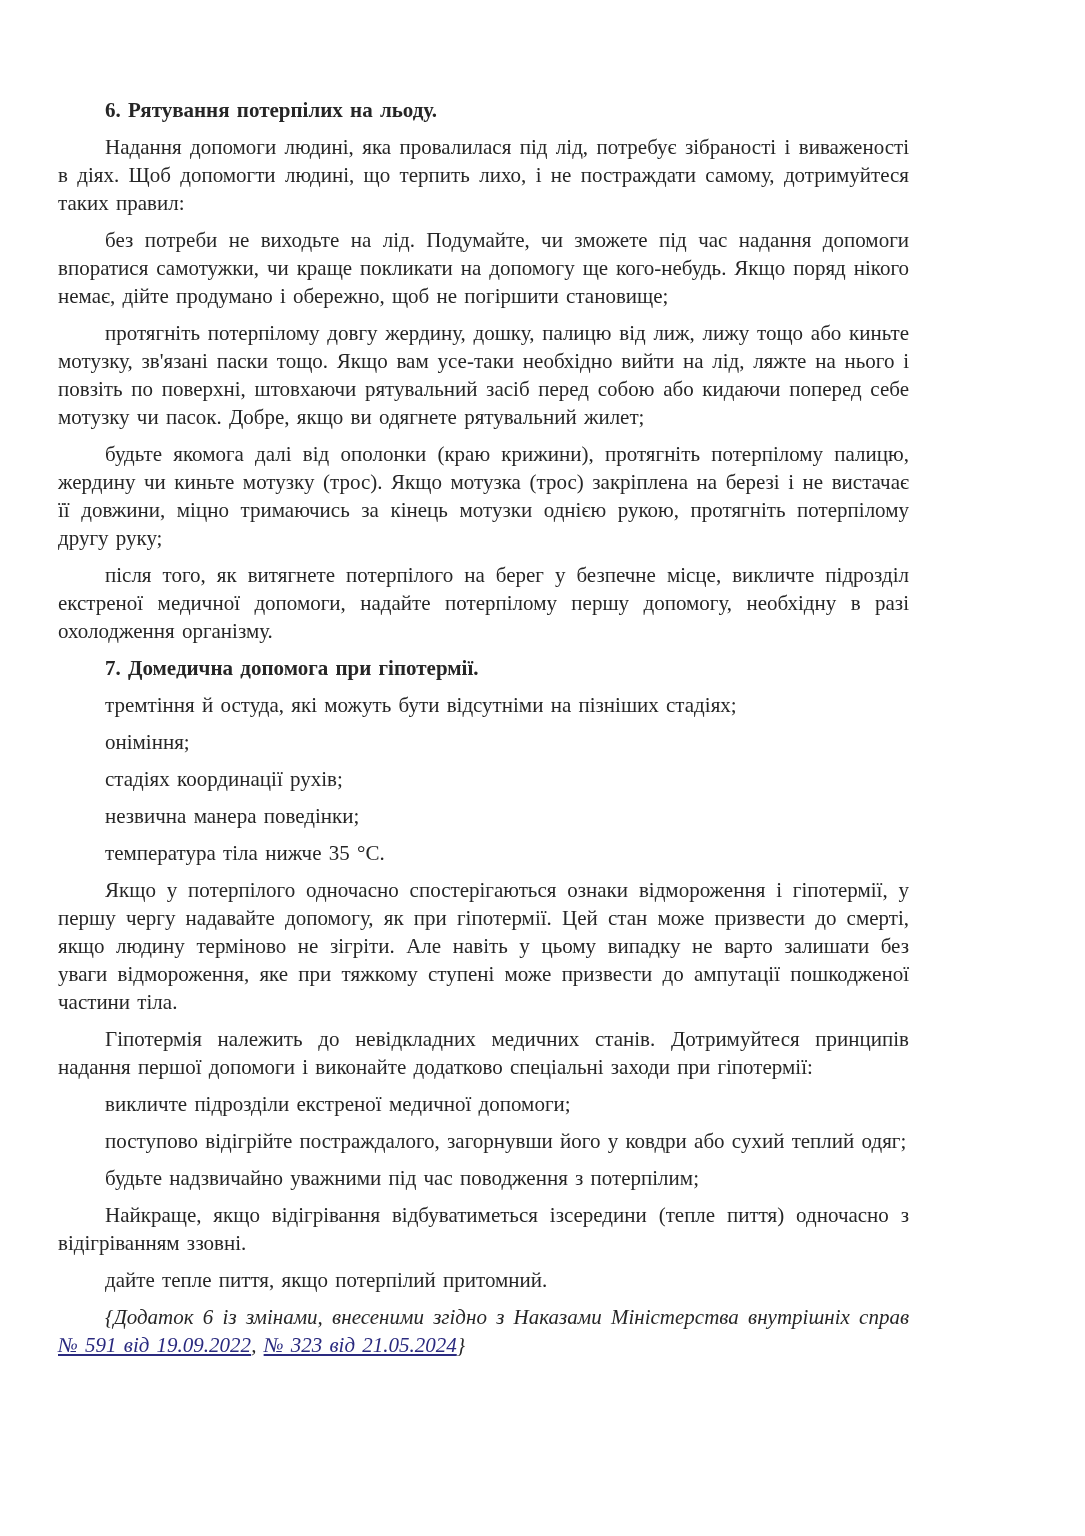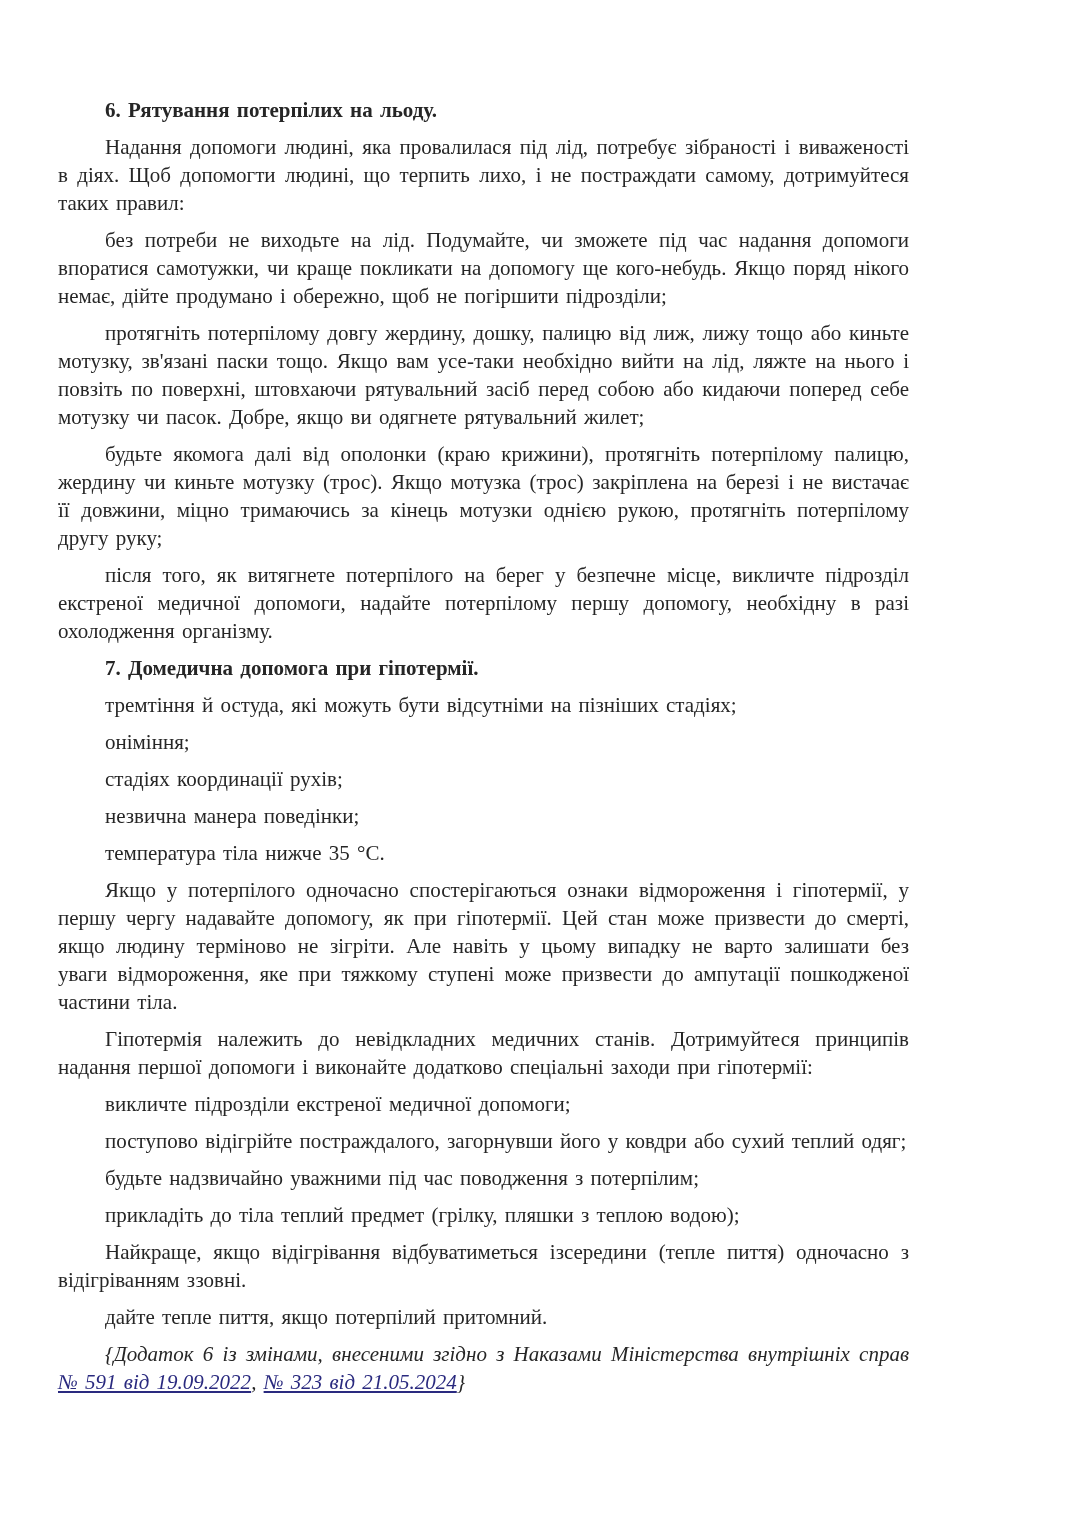--- a/index.html
+++ b/index.html
@@ -42,33 +42,32 @@
     cursor:pointer;
   }
 </style>
 </head>
 <body>
 
 <div class="page">
   <div class="doc">
       <p class="heading">6. Рятування потерпілих на льоду.</p>
       <p>Надання допомоги людині, яка провалилася під лід, потребує зібраності і виваженості в діях. Щоб допомогти людині, що терпить лихо, і не постраждати самому, дотримуйтеся таких правил:</p>
-      <p>без потреби не виходьте на лід. Подумайте, чи зможете під час надання допомоги впоратися самотужки, чи краще покликати на допомогу ще кого-небудь. Якщо поряд нікого немає, дійте продумано і обережно, щоб не погіршити підрозділи;</p>
+      <p>без потреби не виходьте на лід. Подумайте, чи зможете під час надання допомоги впоратися самотужки, чи краще покликати на допомогу ще кого-небудь. Якщо поряд нікого немає, дійте продумано і обережно, щоб не погіршити становище;</p>
       <p>протягніть потерпілому довгу жердину, дошку, палицю від лиж, лижу тощо або киньте мотузку, зв'язані паски тощо. Якщо вам усе-таки необхідно вийти на лід, ляжте на нього і повзіть по поверхні, штовхаючи рятувальний засіб перед собою або кидаючи поперед себе мотузку чи пасок. Добре, якщо ви одягнете рятувальний жилет;</p>
       <p>будьте якомога далі від ополонки (краю крижини), протягніть потерпілому палицю, жердину чи киньте мотузку (трос). Якщо мотузка (трос) закріплена на березі і не вистачає її довжини, міцно тримаючись за кінець мотузки однією рукою, протягніть потерпілому другу руку;</p>
       <p>після того, як витягнете потерпілого на берег у безпечне місце, викличте підрозділ екстреної медичної допомоги, надайте потерпілому першу допомогу, необхідну в разі охолодження організму.</p>
       <p class="heading">7. Домедична допомога при гіпотермії.</p>
       <p>тремтіння й остуда, які можуть бути відсутніми на пізніших стадіях;</p>
       <p>оніміння;</p>
       <p>стадіях координації рухів;</p>
       <p>незвична манера поведінки;</p>
       <p>температура тіла нижче 35 °С.</p>
       <p>Якщо у потерпілого одночасно спостерігаються ознаки відмороження і гіпотермії, у першу чергу надавайте допомогу, як при гіпотермії. Цей стан може призвести до смерті, якщо людину терміново не зігріти. Але навіть у цьому випадку не варто залишати без уваги відмороження, яке при тяжкому ступені може призвести до ампутації пошкодженої частини тіла.</p>
       <p>Гіпотермія належить до невідкладних медичних станів. Дотримуйтеся принципів надання першої допомоги і виконайте додатково спеціальні заходи при гіпотермії:</p>
       <p>викличте підрозділи екстреної медичної допомоги;</p>
       <p>поступово відігрійте постраждалого, загорнувши його у ковдри або сухий теплий одяг;</p>
       <p>будьте надзвичайно уважними під час поводження з потерпілим;</p>
-      <p>прикладіть до тіла теплий предмет (грілку, пляшки з теплою водою);</p>
       <p>Найкраще, якщо відігрівання відбуватиметься ізсередини (тепле пиття) одночасно з відігріванням ззовні.</p>
       <p>дайте тепле пиття, якщо потерпілий притомний.</p>
       <p class="footer"><span>{Додаток 6 із змінами, внесеними згідно з Наказами Міністерства внутрішніх справ </span><a href="#">№ 591 від 19.09.2022</a><span>, </span><a href="#">№ 323 від 21.05.2024</a><span>}</span></p>
     </div>
 </div>
 
 </body></html>

